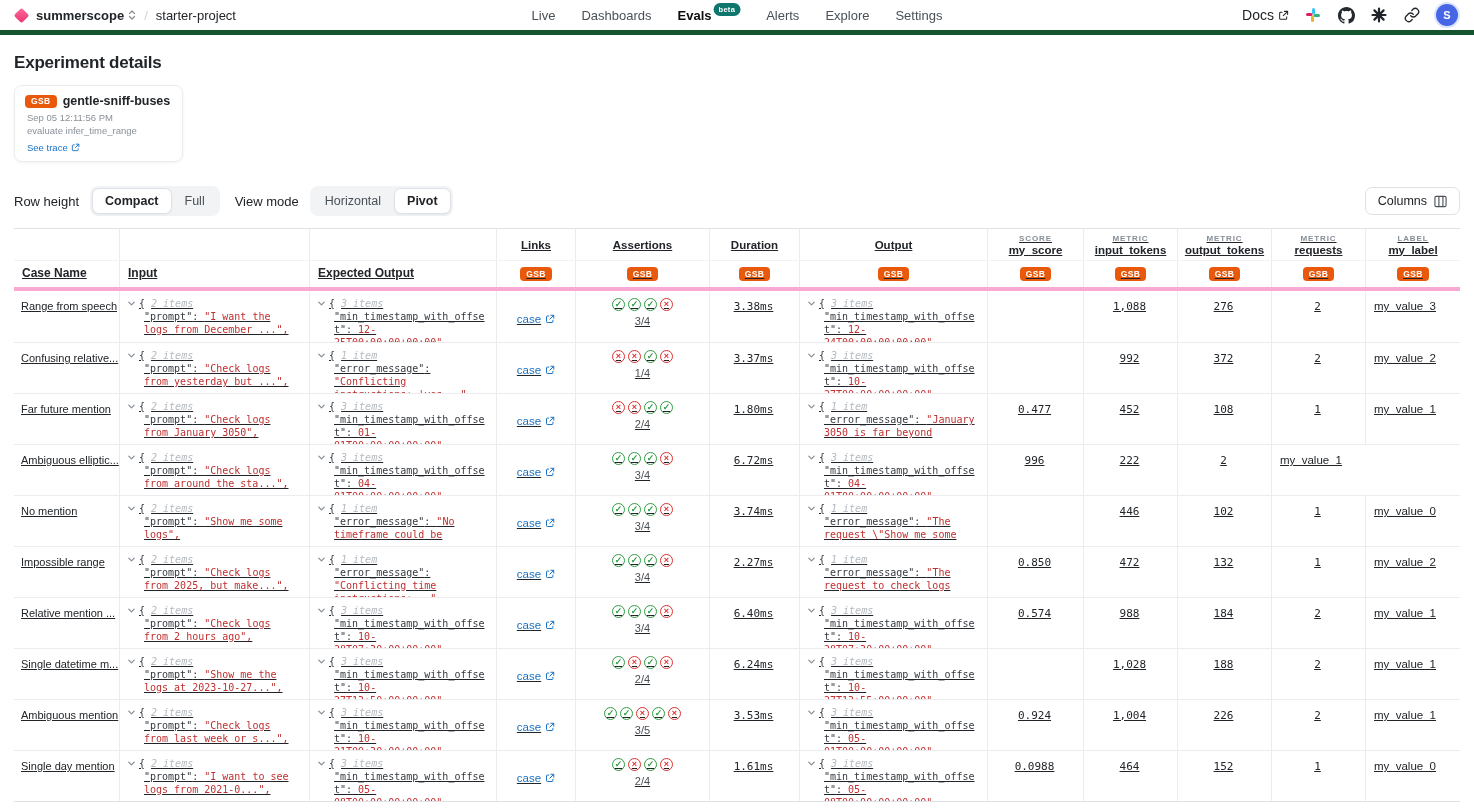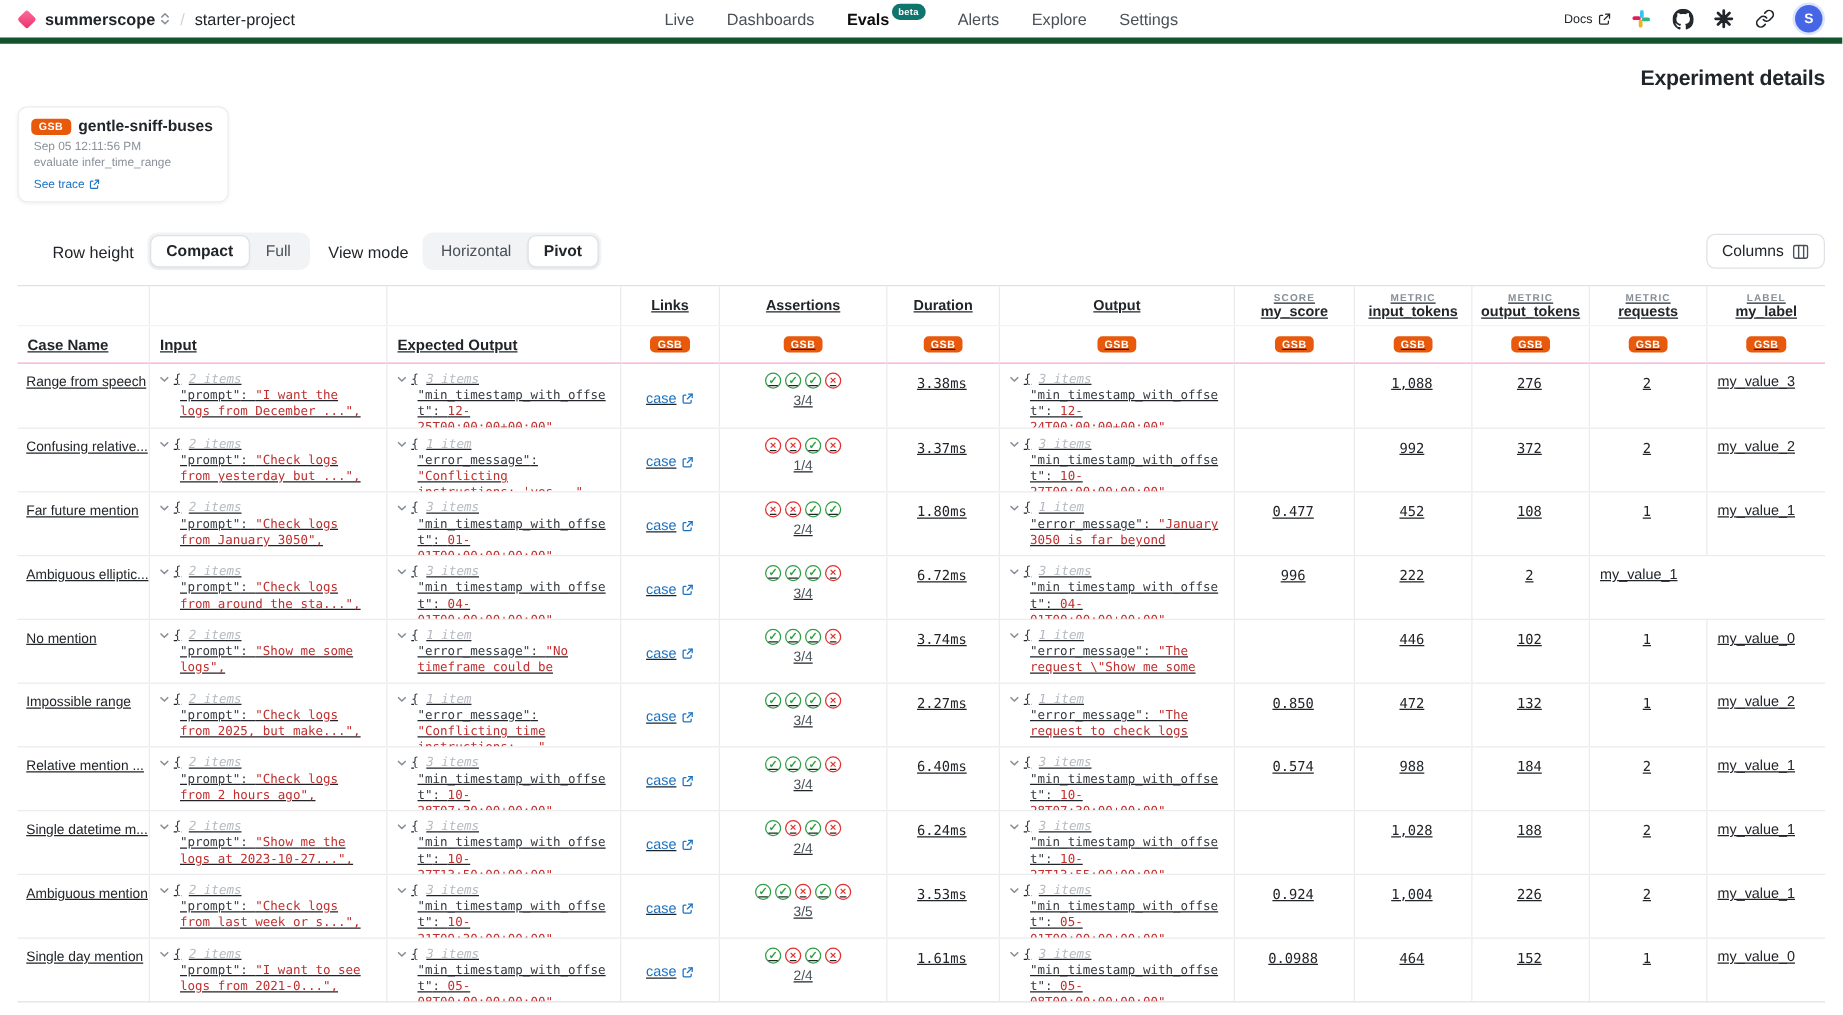--- a/index.html
+++ b/index.html
@@ -14,49 +14,49 @@
   .logo { width:11px; height:11px; border-radius:2px; background:linear-gradient(135deg,#ff6b9d,#e8336d); transform:rotate(45deg); margin-right:2px; }
   .workspace { display:flex; align-items:center; gap:4px; background:none; border:none; font-size:13px; font-weight:700; color:#212529; }
   .updown { display:flex; align-items:center; }
   .bc-sep { color:#ced4da; font-size:13px; padding:0 1px; }
   .bc-project { font-size:13px; color:#212529; }
   .nav-center { position:absolute; left:50%; transform:translateX(-50%); display:flex; align-items:center; gap:26px; }
   .nav-item { font-size:13px; color:#495057; display:flex; align-items:flex-start; gap:2px; }
   .nav-item.active .nav-item-text { color:#0d0d0d; font-weight:700; }
   .beta-badge { background:#0f766e; color:#fff; font-size:7.5px; font-weight:700; padding:2px 5px; border-radius:8px; transform:translateY(-5px); letter-spacing:.3px; }
   .nav-right { margin-left:auto; display:flex; align-items:center; gap:15px; }
-  .docs-link { display:flex; align-items:center; gap:4px; font-size:10px; font-weight:500; color:#212529; }
+  .docs-link { display:flex; align-items:center; gap:4px; font-size:14px; font-weight:500; color:#212529; }
   .icon-btn { width:18px; height:18px; display:flex; align-items:center; justify-content:center; cursor:pointer; }
   .avatar { width:22px; height:22px; border-radius:50%; background:#4766e6; color:#fff; font-size:11px; font-weight:700; display:flex; align-items:center; justify-content:center; box-shadow:0 0 0 2px #dbe4ff; cursor:pointer; }
 
   
   main { padding:0 14px; }
-  .page-title { font-size:17px; font-weight:700; margin-top:18px; letter-spacing:-.2px;text-align:right; }
+  .page-title { font-size:17px; font-weight:700; margin-top:18px; letter-spacing:-.2px; }
 
   .exp-card { margin-top:12px; display:inline-block; border:1px solid #e9ecef; border-radius:8px; padding:8px 12px 6px 10px; min-width:152px; box-shadow:0 1px 3px rgba(0,0,0,.06); }
   .exp-head { display:flex; align-items:center; gap:6px; line-height:15px; }
   .gsb-badge { background:#e8590c; color:#fff; font-size:8.5px; font-weight:700; padding:2.5px 6px; border-radius:4px; letter-spacing:.4px; line-height:1; }
   .exp-name { font-size:12.5px; font-weight:700; }
   .exp-meta { margin:3px 0 0 2px; font-size:9.5px; color:#8a9199; line-height:12.5px; }
   .trace-link { display:inline-flex; align-items:center; gap:3px; font-size:9.5px; color:#1971c2; margin:1px 0 0 2px; }
 
   
-  .controls { margin-top:24px; display:flex; align-items:center; gap:11px;margin-left:28px; }
+  .controls { margin-top:24px; display:flex; align-items:center; gap:11px; }
   .ctl-label { font-size:13px; color:#212529; }
   .ctl-label2 { margin-left:4px;text-align:center; }
   .seg { display:flex; background:#f1f3f5; border-radius:8px; padding:2px; }
   .seg-btn { border:1px solid transparent; background:transparent; font-size:12.5px; font-weight:500; color:#495057; padding:5px 12px; border-radius:7px; }
   .seg-btn.active { background:#fff; border-color:#dee2e6; color:#212529; font-weight:600; box-shadow:0 1px 2px rgba(0,0,0,.05); }
   .columns-btn { margin-left:auto; display:flex; align-items:center; gap:7px; background:#fff; border:1px solid #dee2e6; border-radius:7px; padding:6px 12px; font-size:12.5px; font-weight:500; color:#212529; }
 
   
   .tbl { margin-top:12px; border-top:1px solid #dee2e6; border-bottom:1px solid #dee2e6;text-decoration:underline; }
   .thead-row, .trow { display:grid; grid-template-columns:106px 190px 187px 79px 134px 90px 188px 96px 94px 94px 94px 94px; }
   .thead1 { height:32px; border-bottom:1px solid #f1f3f5; }
-  .thead2 { height:30px; border-bottom:1px solid #f9a8d4; }
+  .thead2 { height:30px; border-bottom:4px solid #f9a8d4; }
   .trow { height:51px; }
   .trow + .trow { border-top:1px solid #ececef; }
   .hcell, .cell { border-right:1px solid #ececf0; overflow:hidden; }
   .thead-row > :last-child, .trow > :last-child { border-right:none; }
   .hcell { display:flex; align-items:center; justify-content:center; }
   .h-exp { flex-direction:column; gap:1px; }
   .kicker { font-size:8px; font-weight:600; letter-spacing:.9px; color:#868e96; }
   .hlabel { font-size:11.5px; font-weight:600; color:#212529; }
   .h-static { justify-content:flex-start; align-items:flex-end; padding:0 8px 7px; }
   .hslabel { font-size:12px; font-weight:600; color:#212529; }

